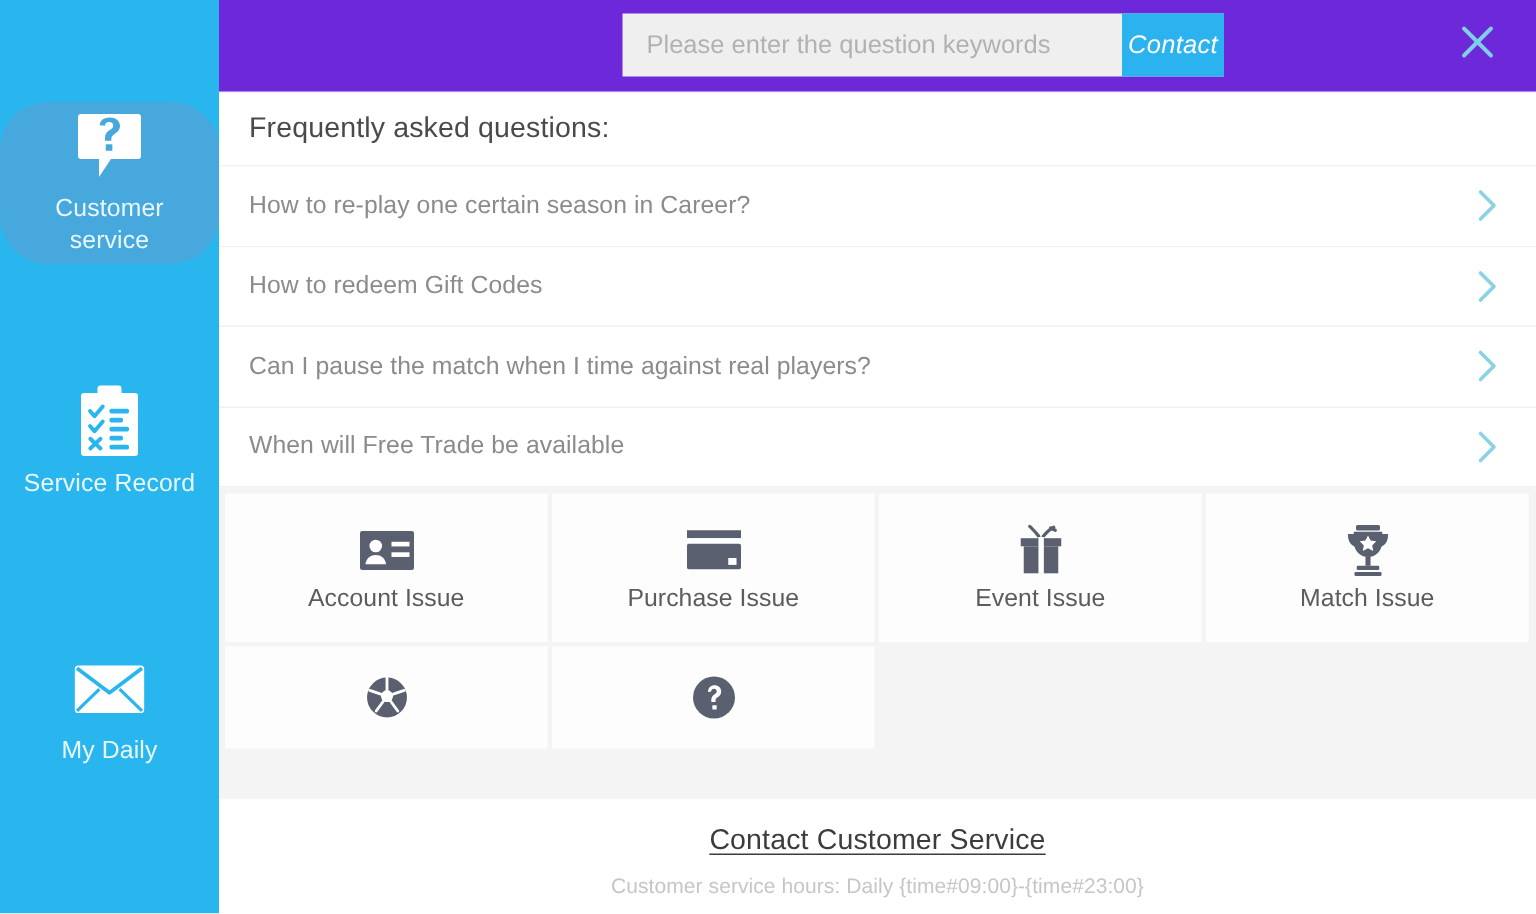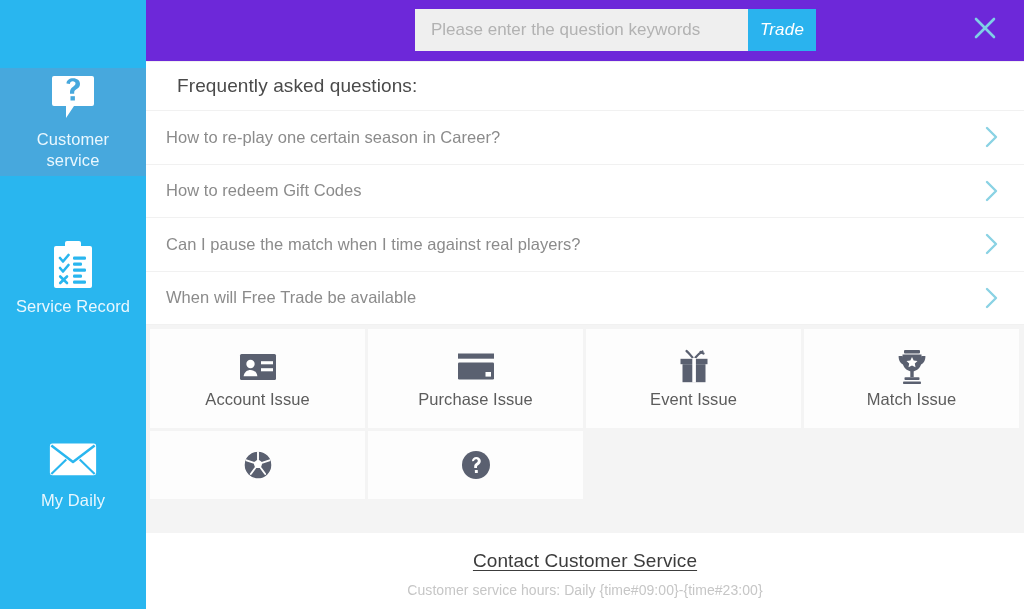--- a/index.html
+++ b/index.html
@@ -35,22 +35,22 @@
     width: 146px;
     display: flex;
     flex-direction: column;
     align-items: center;
     justify-content: center;
     cursor: pointer;
     user-select: none;
   }
   .sidebar-item.active { background: #47a8dd; }
 
-  .si-0 { top: 68px;  height: 108px; }
-  .si-1 { top: 224px; height: 108px; }
+  .si-0 { top: 68px;  height: 108px; border-radius: 32px; }
+  .si-1 { top: 240px; height: 108px; }
   .si-2 { top: 418px; height: 108px; }
 
   .si-icon {
     width: 52px;
     height: 50px;
     display: flex;
     align-items: center;
     justify-content: center;
     margin-bottom: 6px;
   }
@@ -140,21 +140,20 @@
   }
 
   .faq-title {
     height: 48px;
     display: flex;
     align-items: center;
     padding: 0 12px 0 20px;
     font-size: 19px;
     color: #4a4a4a;
     letter-spacing: 0.1px;
-    margin-left: 11px;
   }
 
   .faq-list { border-top: 1px solid #f1f1f1; }
 
   .faq-row {
     height: 53.5px;
     display: flex;
     align-items: center;
     padding-left: 20px;
     padding-right: 22px;
@@ -290,21 +289,21 @@
       <span class="si-label">My Daily</span>
     </div>
 
   </nav>
 
   <div class="main">
 
     <div class="header">
       <div class="search-wrap">
         <input class="search-input" type="text" placeholder="Please enter the question keywords" style="">
-        <button class="search-btn">Trade</button>
+        <button class="search-btn">Contact</button>
       </div>
       <button class="close-btn">
         <span>
           <svg width="30" height="30" viewBox="0 0 30 30" aria-hidden="true">
             <line x1="6" y1="6" x2="24" y2="24" stroke="#7fd0e6" stroke-width="2.6" stroke-linecap="round"></line>
             <line x1="24" y1="6" x2="6" y2="24" stroke="#7fd0e6" stroke-width="2.6" stroke-linecap="round"></line>
           </svg>
         </span>
       </button>
     </div>

